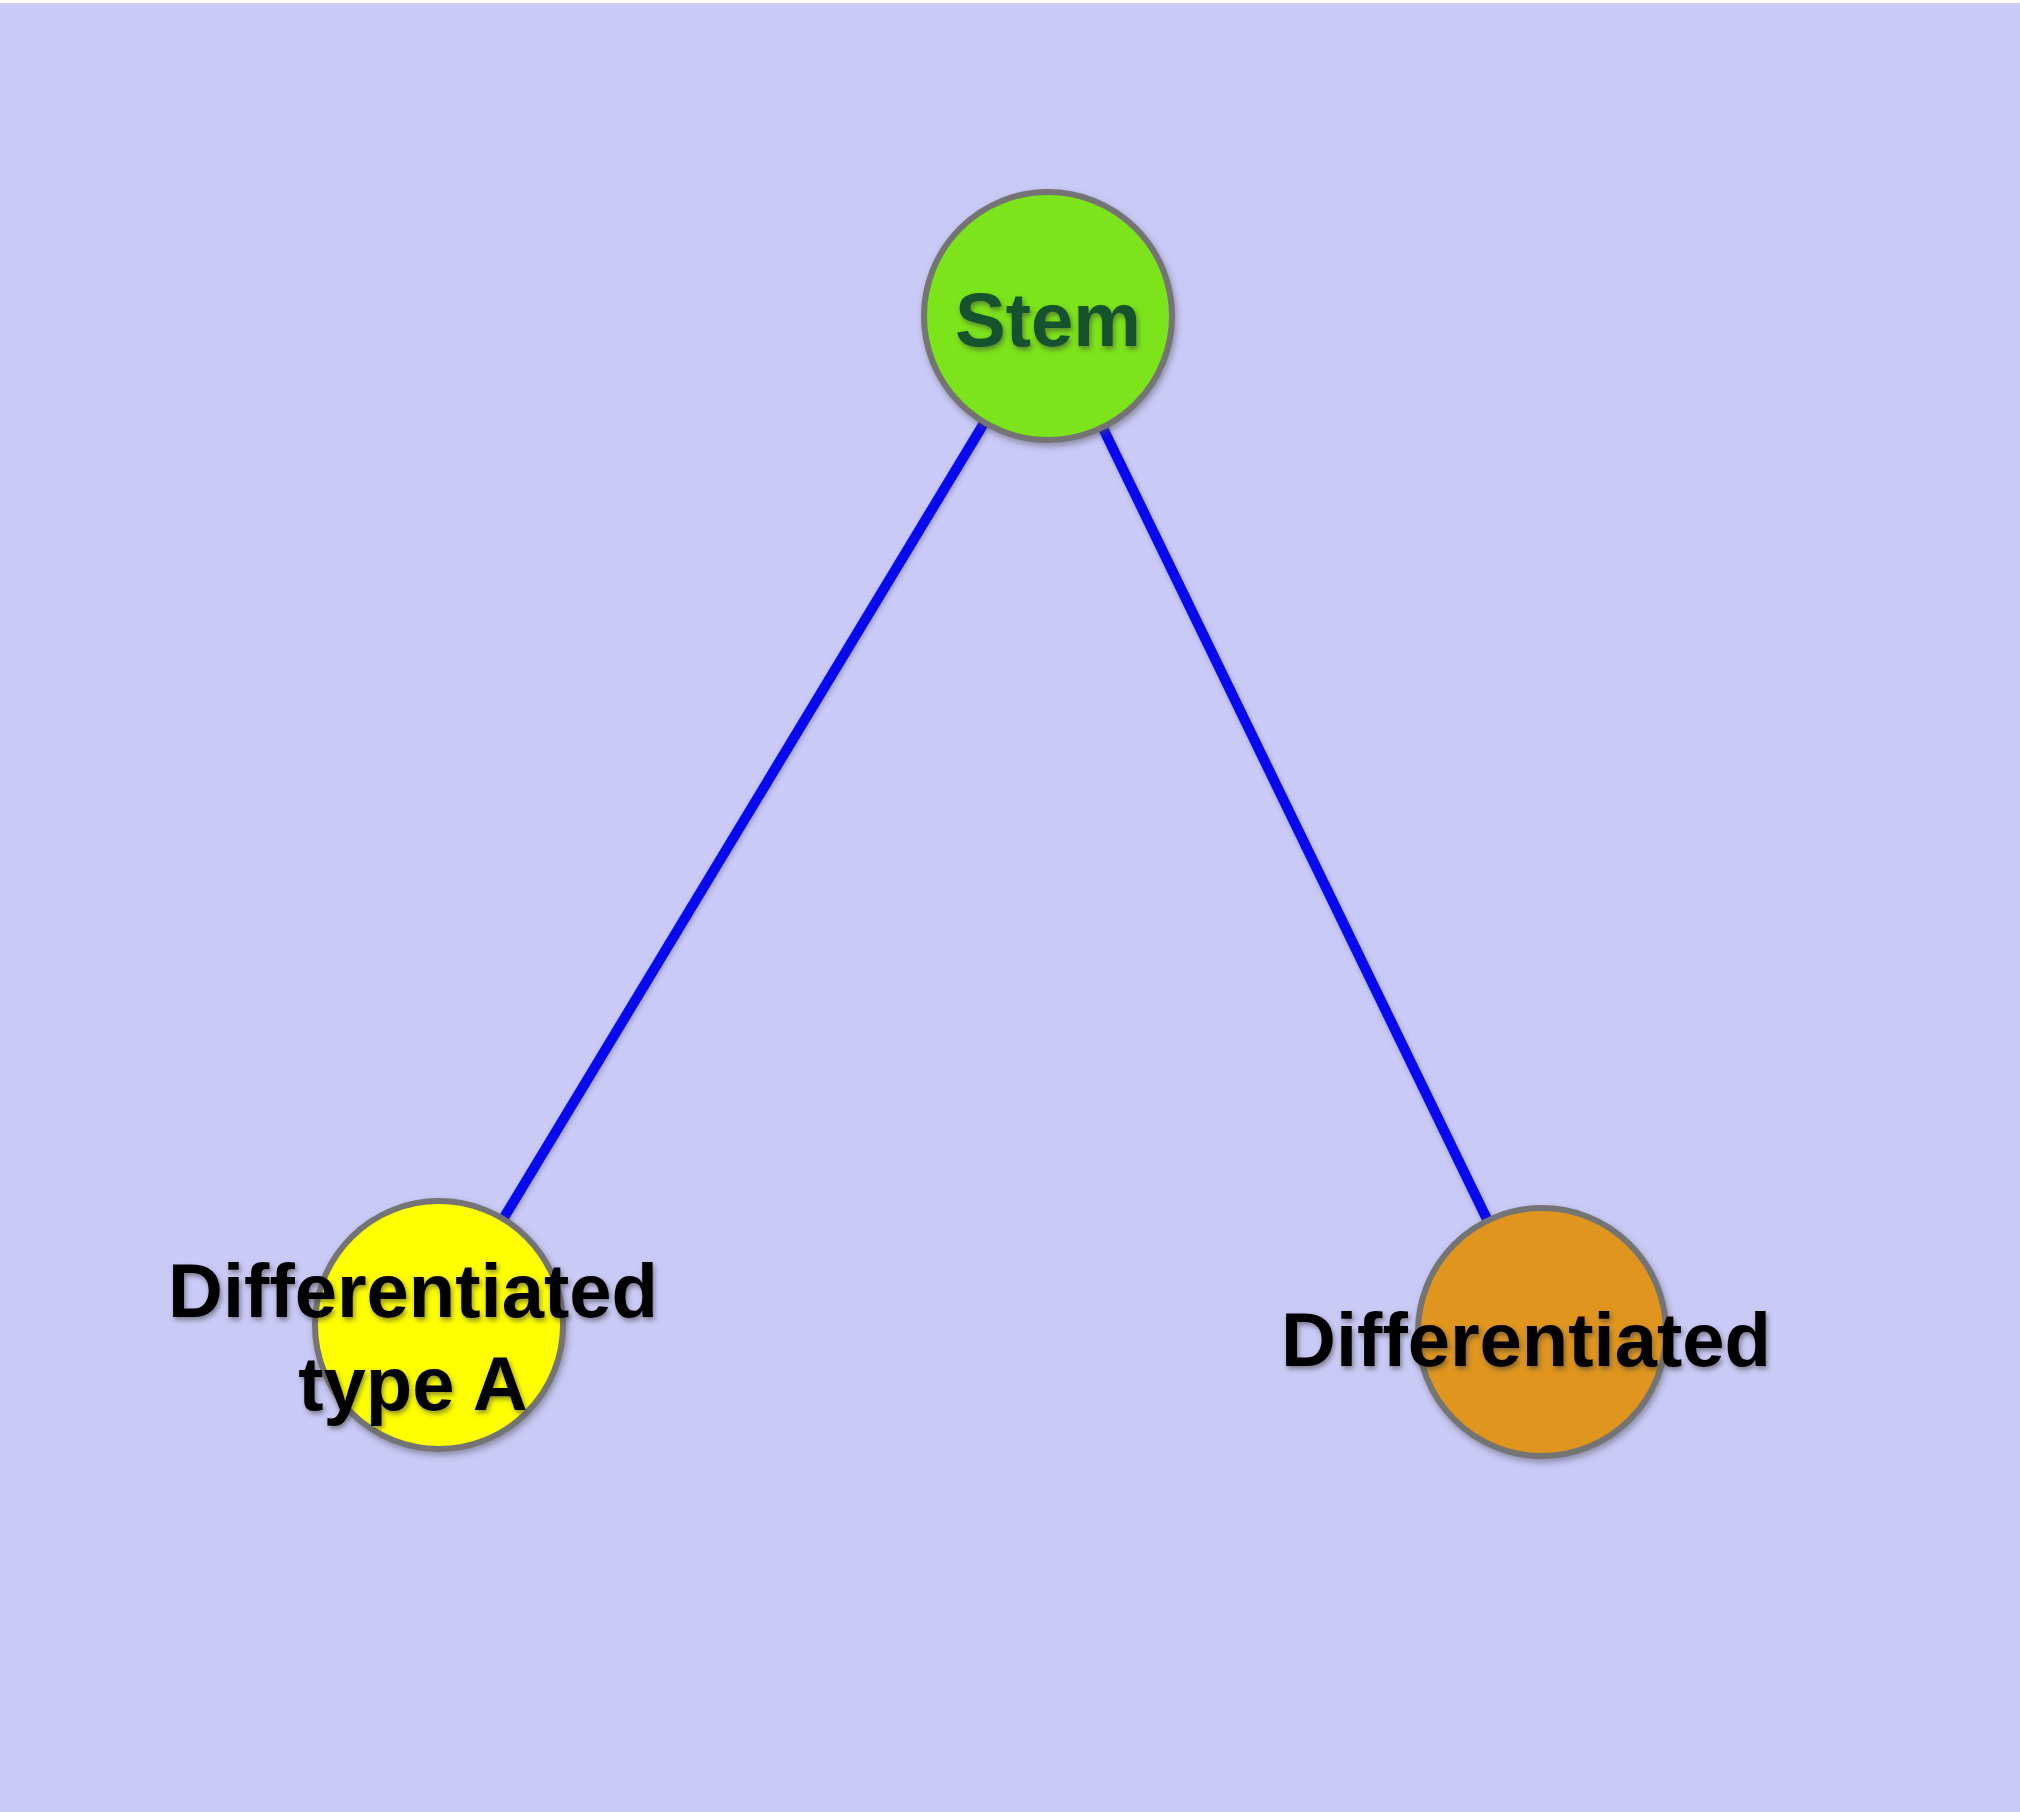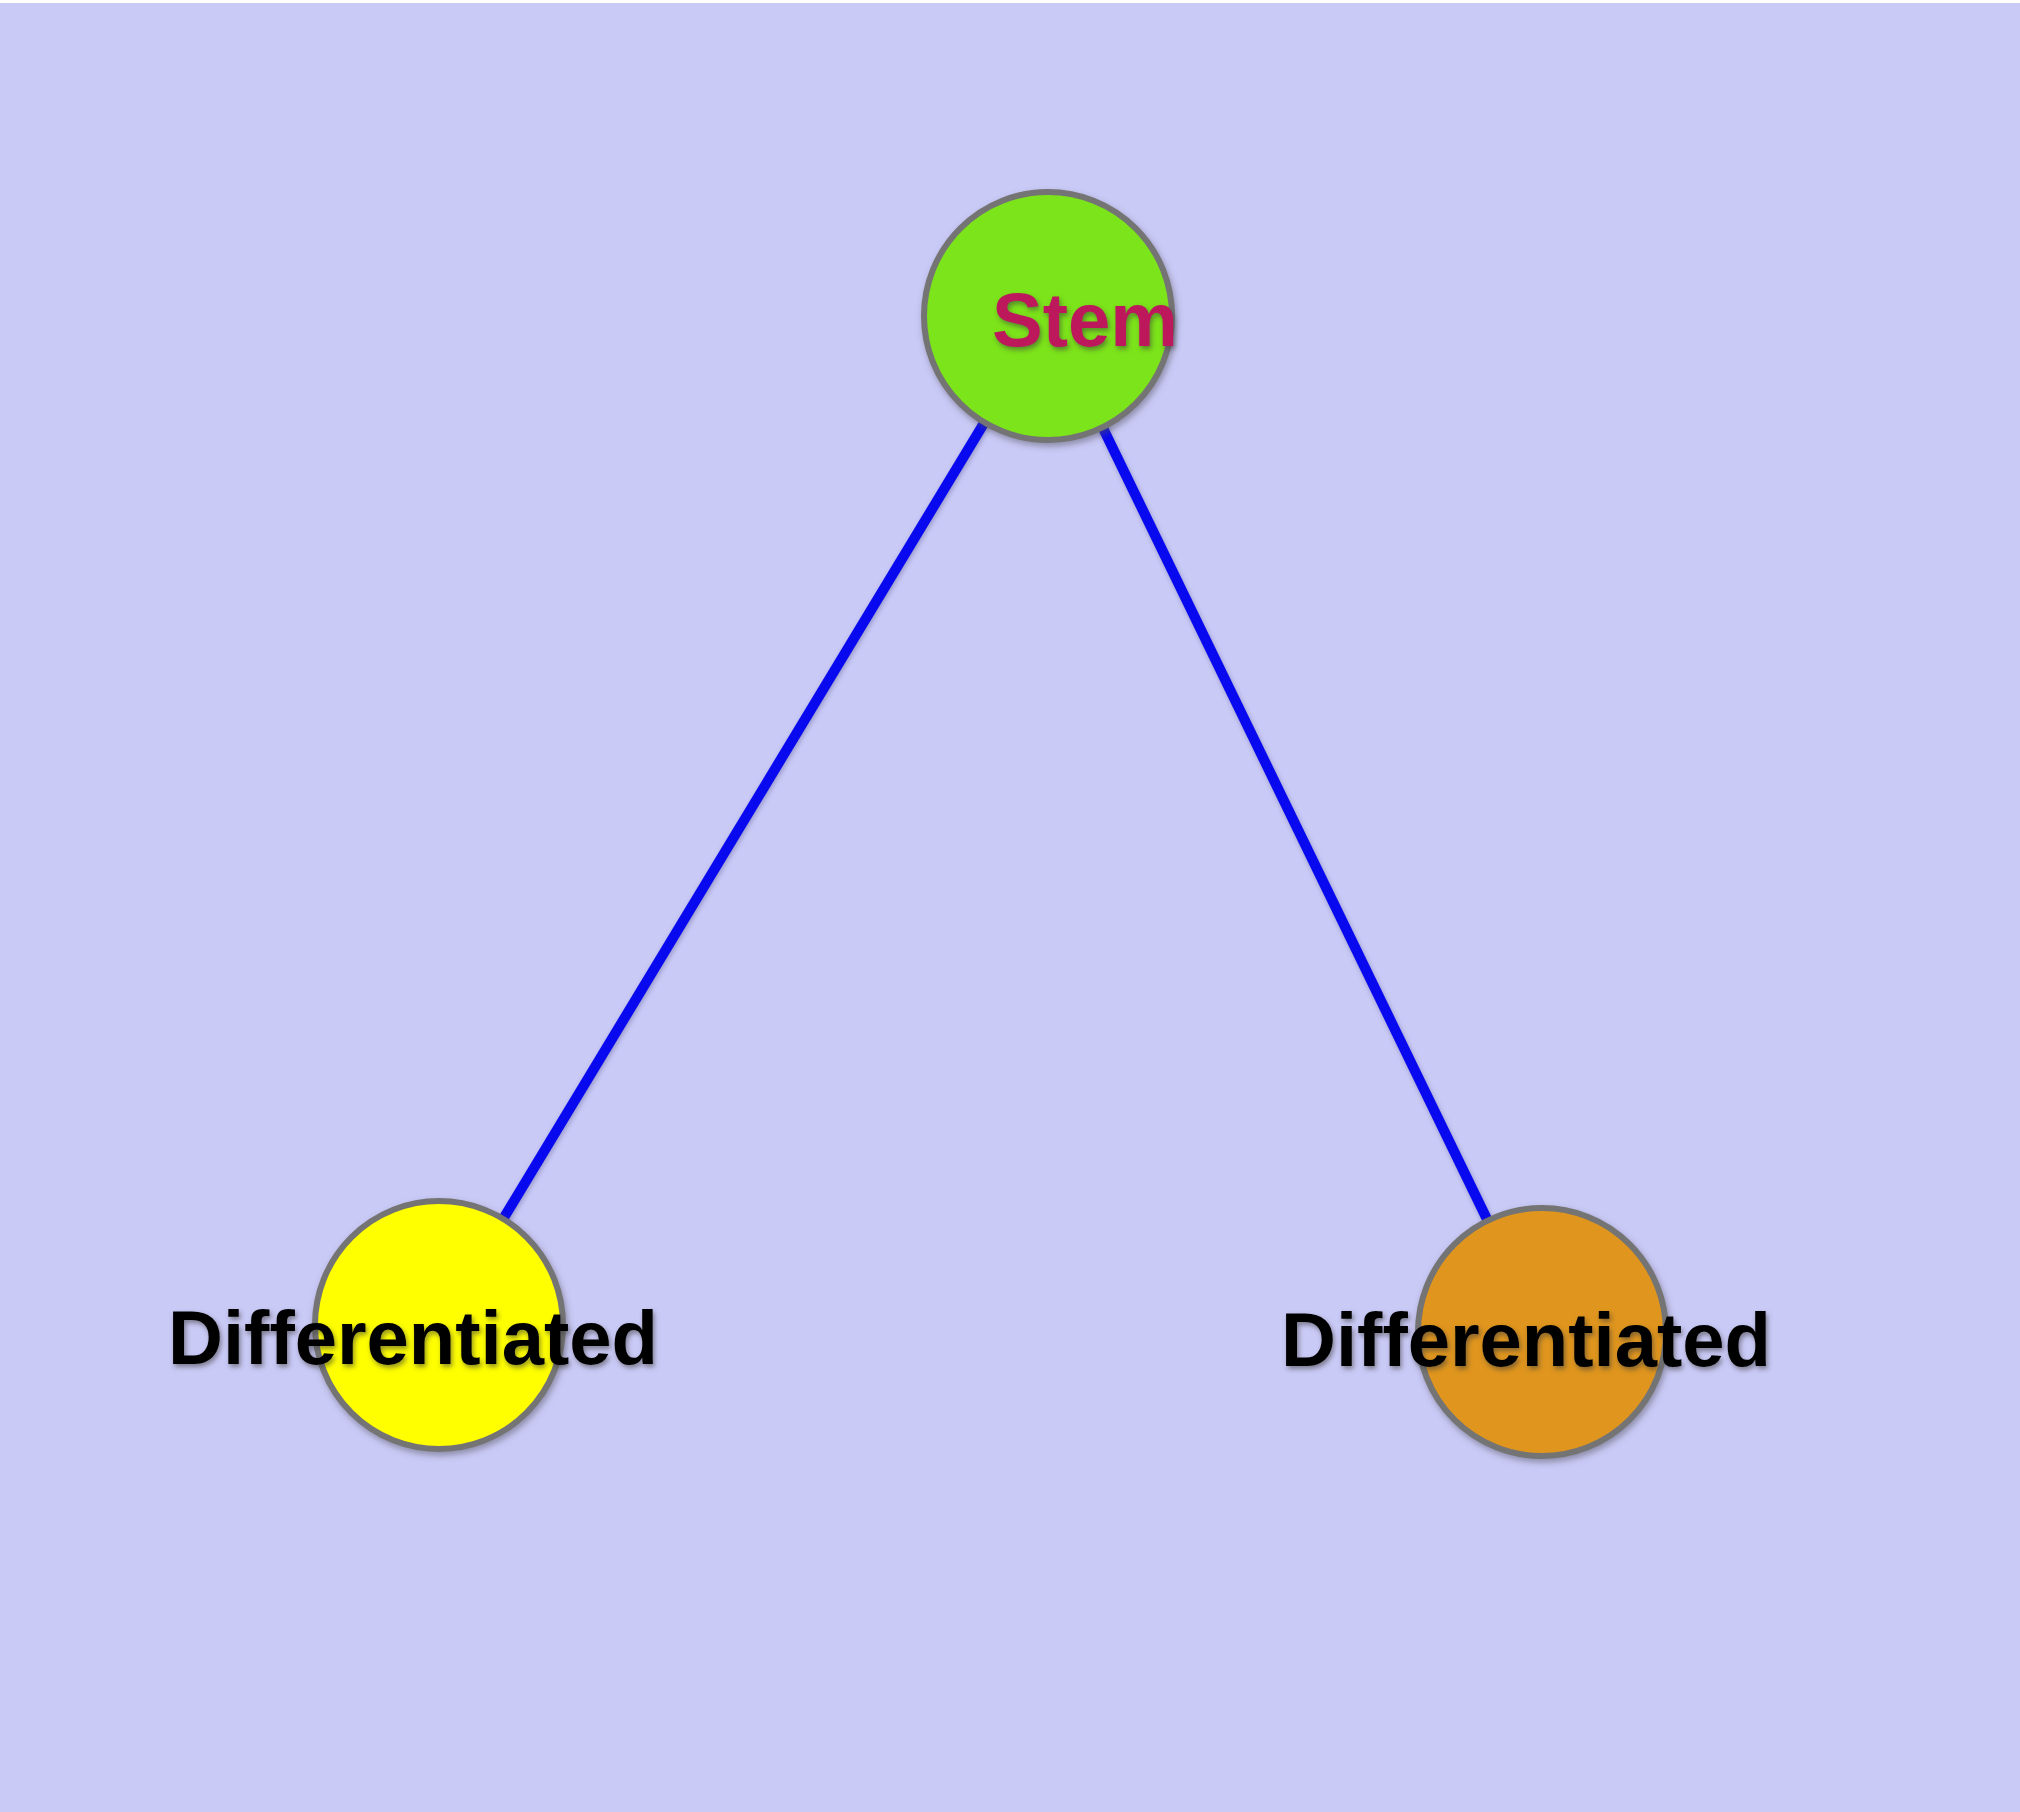--- a/index.html
+++ b/index.html
@@ -56,26 +56,27 @@
       <line x1="1237" y1="373" x2="518" y2="1563" stroke="#0909F0" stroke-width="12"></line>
       <line x1="1237" y1="373" x2="1819" y2="1572" stroke="#0909F0" stroke-width="12"></line>
     </svg>
 
   <div class="top-strip" style="background: rgb(255, 255, 255);"></div>
 
   <div class="node-circle" style="left: 921px; top: 189px; width: 254px; height: 254px; background: rgb(124, 228, 26); border-color: rgb(116, 116, 116); border-width: 6px;"></div>
   <div class="node-circle" style="left: 312px; top: 1198px; width: 254px; height: 254px; background: rgb(255, 255, 0); border-color: rgb(116, 116, 116); border-width: 6px;"></div>
   <div class="node-circle" style="left: 1415px; top: 1205px; width: 254px; height: 254px; background: rgb(224, 150, 30); border-color: rgb(116, 116, 116); border-width: 6px;"></div>
 
-  <div class="node-label" style="left: 1085px; top: 319px; color: #be185d;">
+  <div class="node-label" style="left: 1048px; top: 319px; color: #14532d;">
     <span class="label-line">Stem</span>
   </div>
 
   <div class="node-label" style="left: 413px; top: 1337px; color: rgb(0, 0, 0);">
     <span class="label-line">Differentiated</span>
+    <span class="label-line">type A</span>
   </div>
 
   <div class="node-label" style="left: 1526px; top: 1339px; color: rgb(0, 0, 0);">
     <span class="label-line">Differentiated</span>
   </div>
 
 </div>
 
 
 </body></html>

